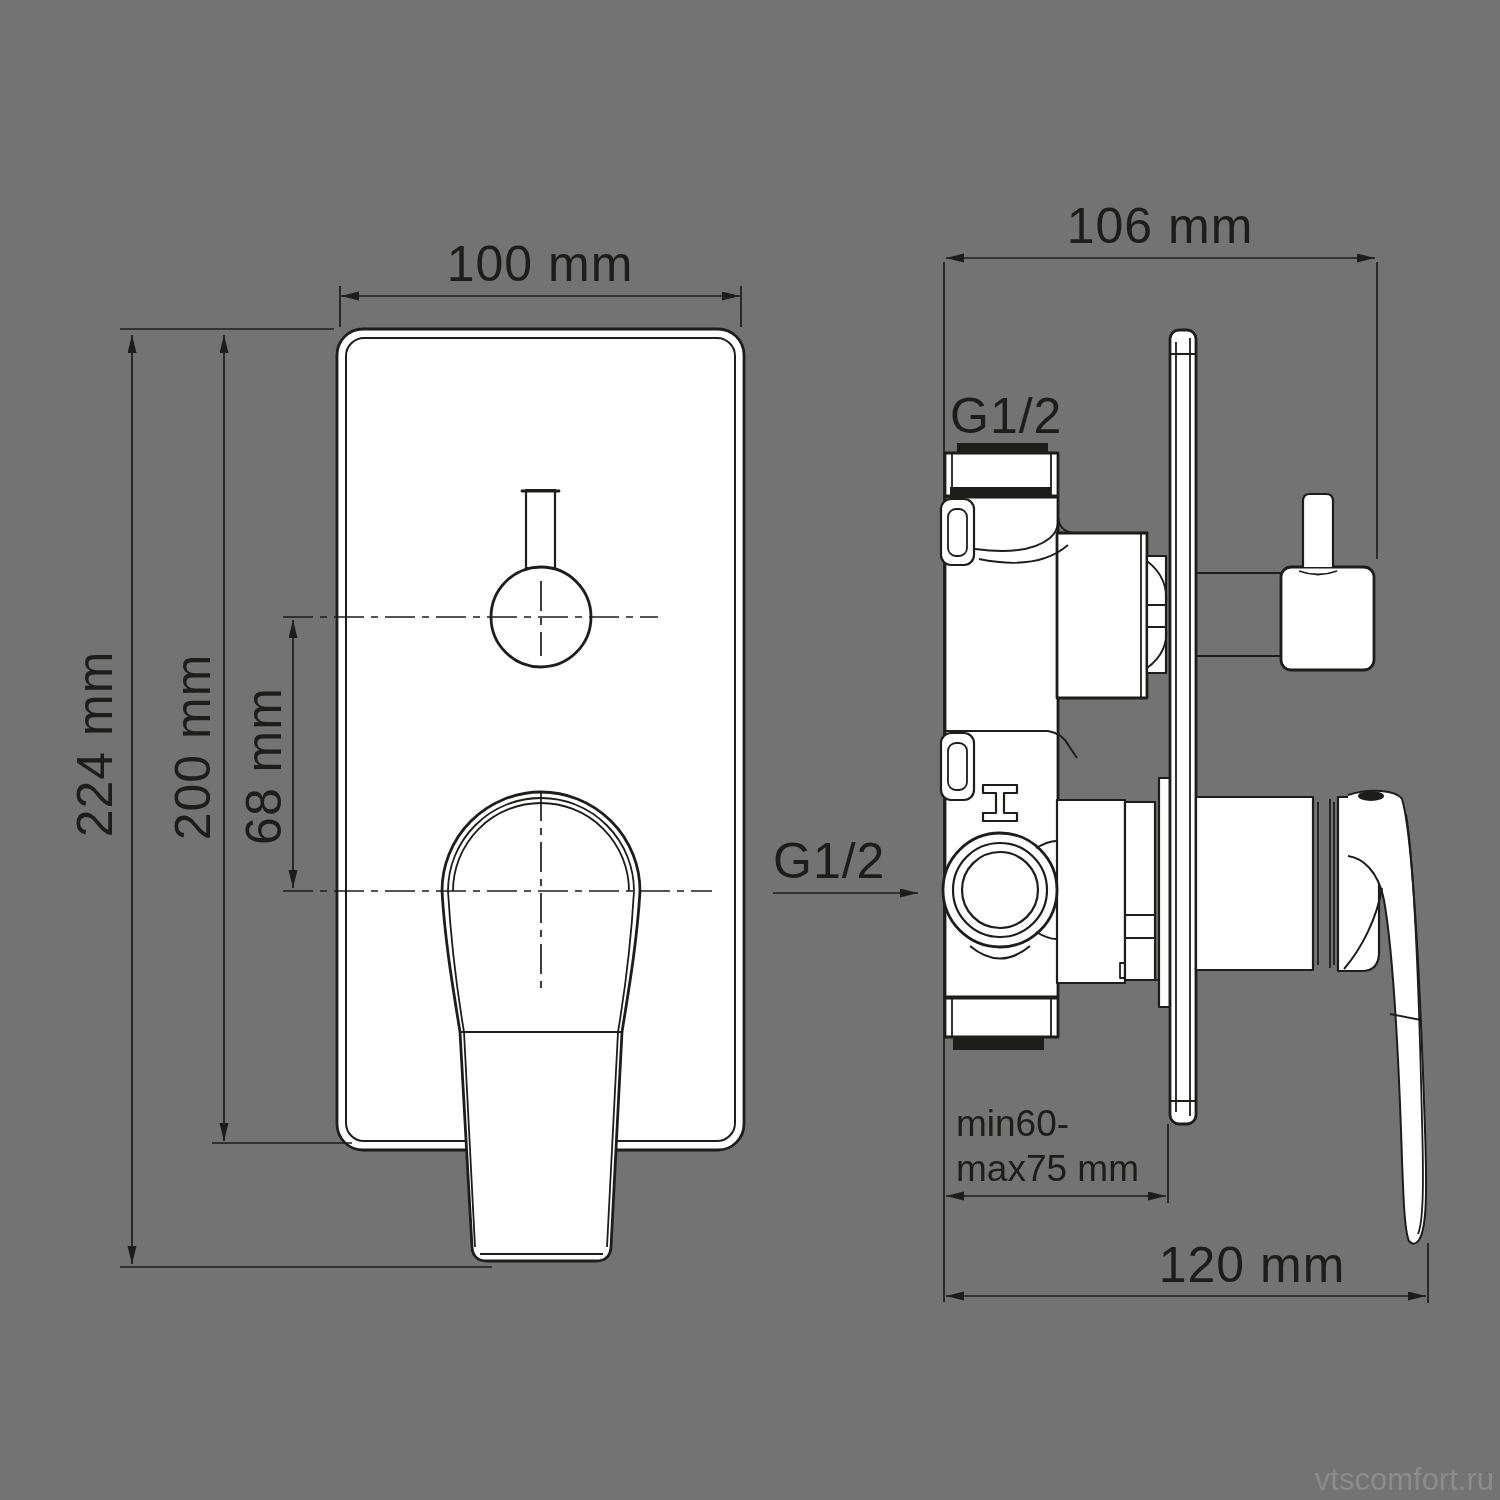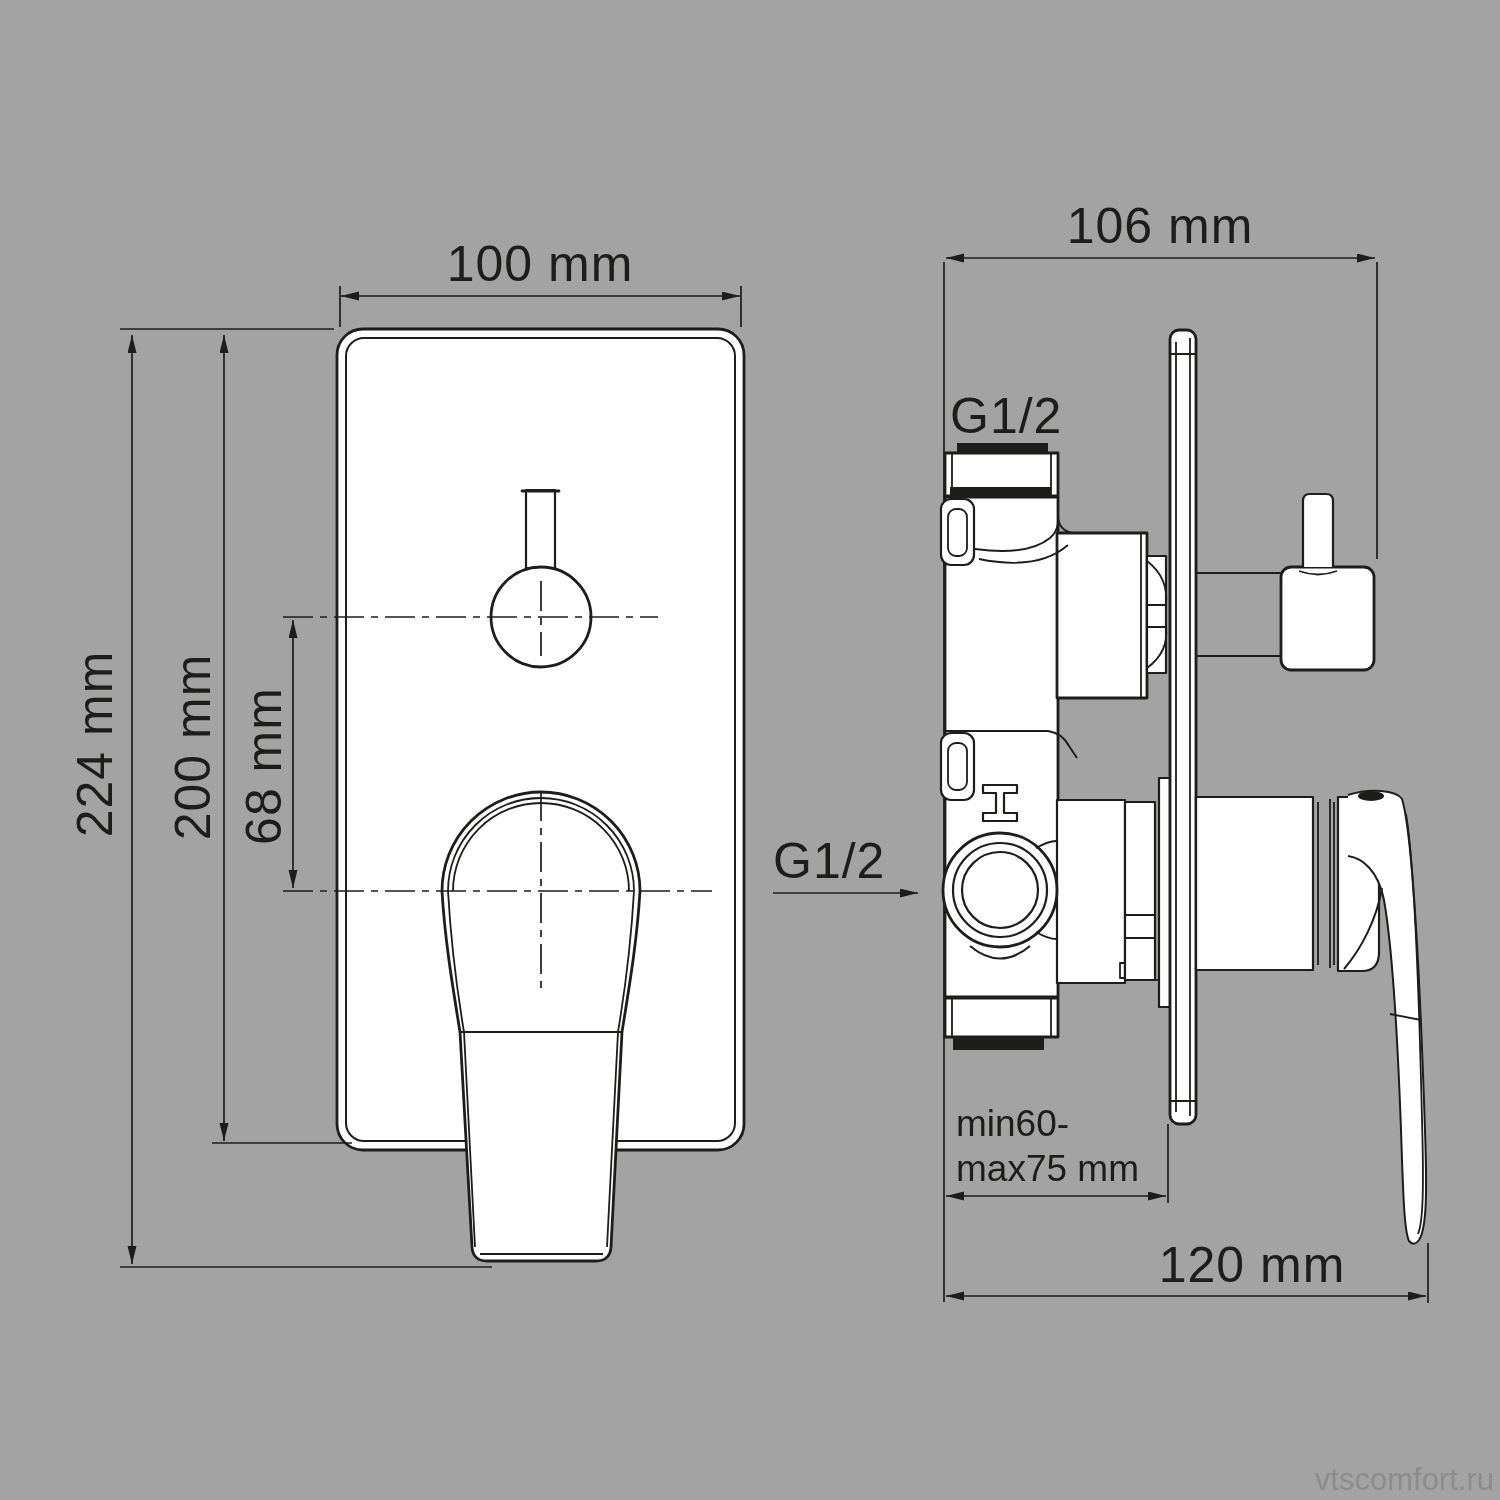--- a/index.html
+++ b/index.html
@@ -4,21 +4,21 @@
 <style>
   html, body {
     margin: 0;
     padding: 0;
     background: #ffffff;
   }
   .page {
     position: relative;
     width: 1500px;
     height: 1500px;
-    background: #a3a3a3;
+    background: #737373;
     font-family: "Liberation Sans", "DejaVu Sans", sans-serif;
   }
   svg { display: block; }
 
   
   .outline   { fill: #ffffff; stroke: #1d1d1b; stroke-width: 2.8; stroke-linejoin: round; }
   .outline2  { fill: #ffffff; stroke: #1d1d1b; stroke-width: 2.2; stroke-linejoin: round; }
   .detail    { fill: none;    stroke: #1d1d1b; stroke-width: 2;   stroke-linejoin: round; }
   .detail2   { fill: none;    stroke: #1d1d1b; stroke-width: 1.8; stroke-linejoin: round; }
   .heavy     { fill: none;    stroke: #1d1d1b; stroke-width: 2.8; stroke-linecap: round; }

